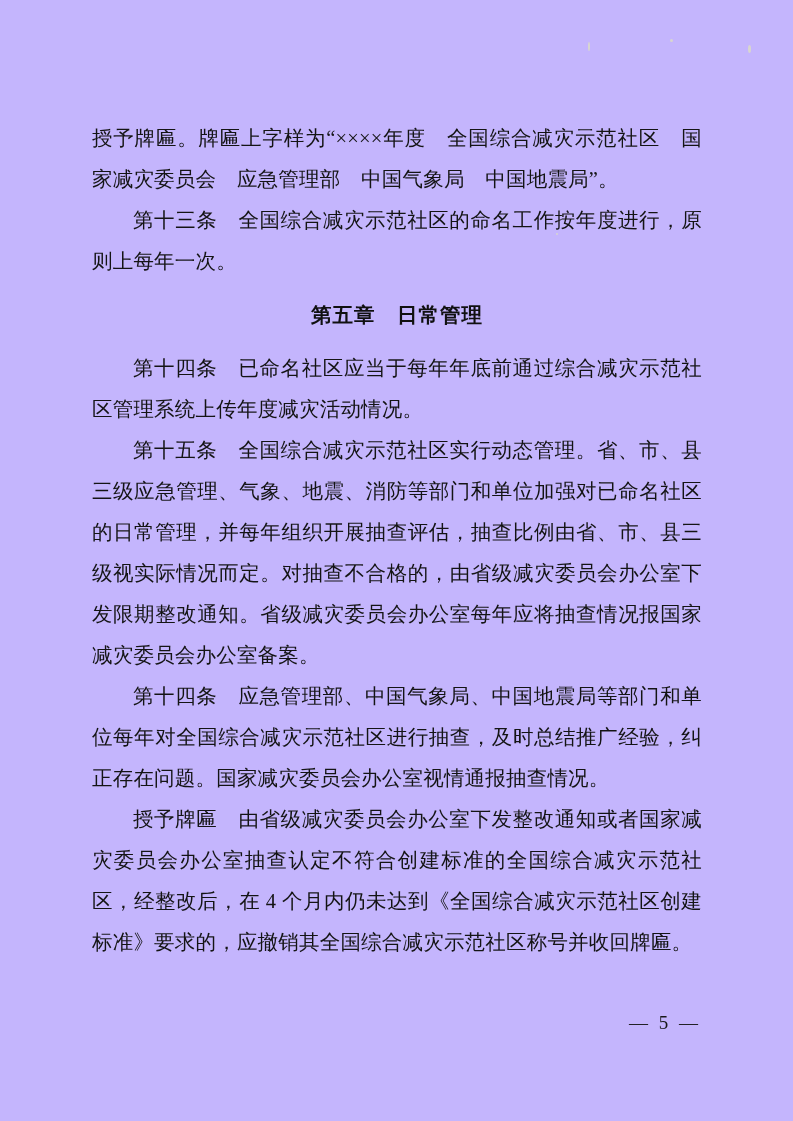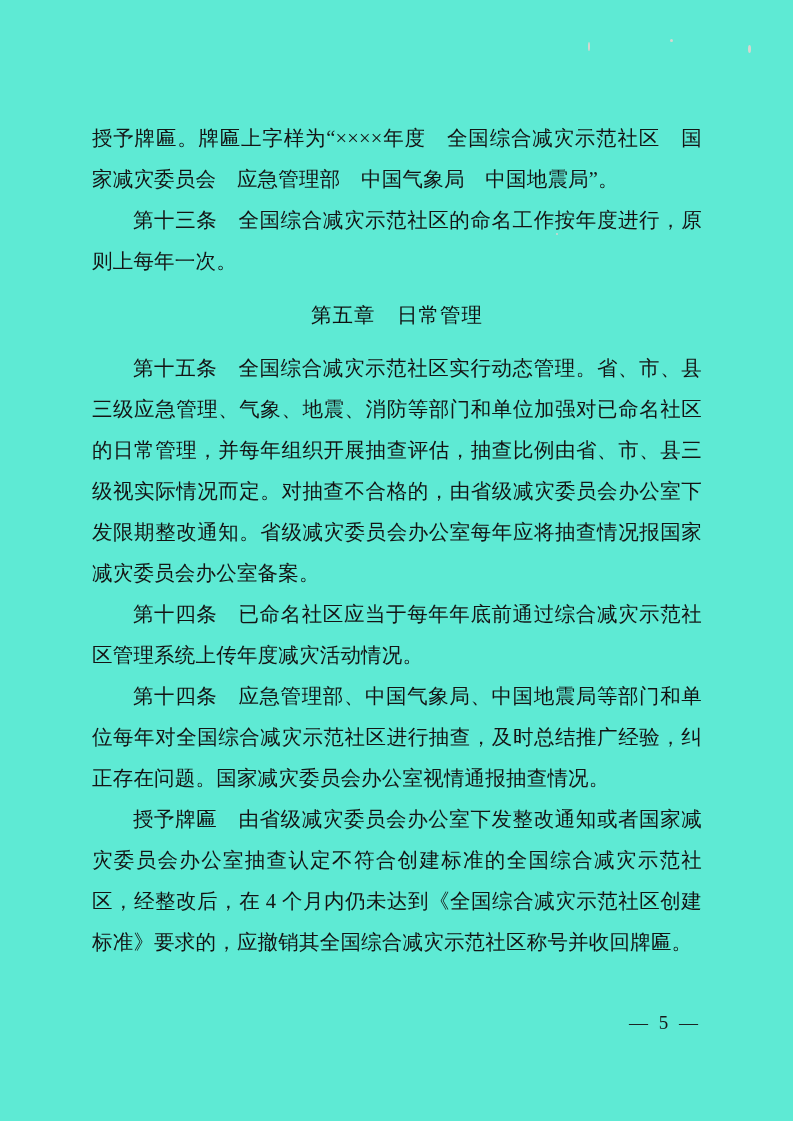--- a/index.html
+++ b/index.html
@@ -7,21 +7,21 @@
     padding: 0;
     background: #ffffff;
   }
   body {
     font-family: "Liberation Serif", "DejaVu Serif", serif;
   }
   .page {
     position: relative;
     width: 793px;
     height: 1121px;
-    background: #5eead4;
+    background: #c4b5fd;
     overflow: hidden;
     box-sizing: border-box;
   }
   .speck {
     position: absolute;
     background: #d8d6cf;
     border-radius: 50%;
   }
   .content {
     position: absolute;
@@ -38,21 +38,21 @@
     margin: 0 0 0 0;
     letter-spacing: 0.2px;
   }
   .indent {
     text-indent: 41px;
   }
   .chapter-heading {
     font-size: 20.5px;
     line-height: 41px;
     color: #101010;
-    font-weight: normal;
+    font-weight: bold;
     text-align: center;
     margin: 13px 0 12px 0;
     letter-spacing: 1px;
   }
   .art-label {
     font-weight: normal;
   }
   .page-number {
     position: absolute;
     right: 92px;
@@ -78,25 +78,25 @@
       <span>授予牌匾。牌匾上字样为“××××年度　全国综合减灾示范社区　国家减灾委员会　应急管理部　中国气象局　中国地震局”。</span>
     </p>
 
     <p class="para indent">
       <span class="art-label">第十三条</span><span>　全国综合减灾示范社区的命名工作按年度进行，原则上每年一次。</span>
     </p>
 
     <h2 class="chapter-heading">第五章　日常管理</h2>
 
     <p class="para indent">
-      <span class="art-label">第十五条</span><span>　全国综合减灾示范社区实行动态管理。省、市、县三级应急管理、气象、地震、消防等部门和单位加强对已命名社区的日常管理，并每年组织开展抽查评估，抽查比例由省、市、县三级视实际情况而定。对抽查不合格的，由省级减灾委员会办公室下发限期整改通知。省级减灾委员会办公室每年应将抽查情况报国家减灾委员会办公室备案。</span>
+      <span class="art-label">第十四条</span><span>　已命名社区应当于每年年底前通过综合减灾示范社区管理系统上传年度减灾活动情况。</span>
     </p>
 
     <p class="para indent">
-      <span class="art-label">第十四条</span><span>　已命名社区应当于每年年底前通过综合减灾示范社区管理系统上传年度减灾活动情况。</span>
+      <span class="art-label">第十五条</span><span>　全国综合减灾示范社区实行动态管理。省、市、县三级应急管理、气象、地震、消防等部门和单位加强对已命名社区的日常管理，并每年组织开展抽查评估，抽查比例由省、市、县三级视实际情况而定。对抽查不合格的，由省级减灾委员会办公室下发限期整改通知。省级减灾委员会办公室每年应将抽查情况报国家减灾委员会办公室备案。</span>
     </p>
 
     <p class="para indent">
       <span class="art-label">第十四条</span><span>　应急管理部、中国气象局、中国地震局等部门和单位每年对全国综合减灾示范社区进行抽查，及时总结推广经验，纠正存在问题。国家减灾委员会办公室视情通报抽查情况。</span>
     </p>
 
     <p class="para indent">
       <span class="art-label">授予牌匾</span><span>　由省级减灾委员会办公室下发整改通知或者国家减灾委员会办公室抽查认定不符合创建标准的全国综合减灾示范社区，经整改后，在 4 个月内仍未达到《全国综合减灾示范社区创建标准》要求的，应撤销其全国综合减灾示范社区称号并收回牌匾。</span>
     </p>
 

